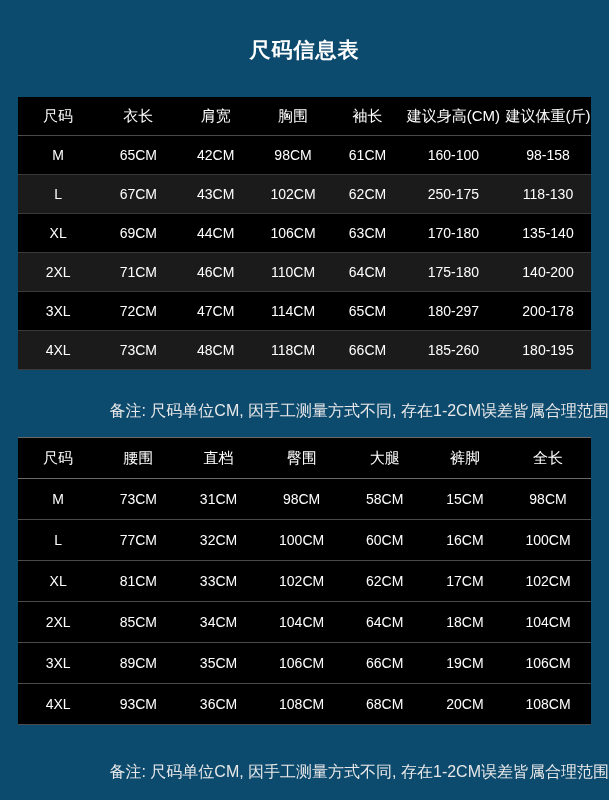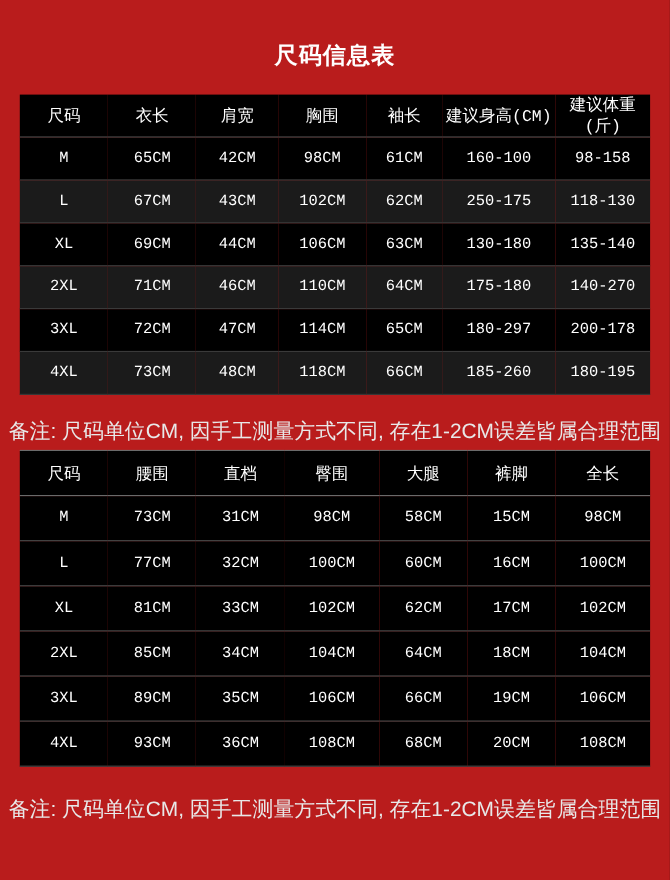--- a/index.html
+++ b/index.html
@@ -10,45 +10,44 @@
   body {
     width: 609px;
     height: 800px;
     overflow: hidden;
     font-family: "Liberation Sans", sans-serif;
     color: #ffffff;
   }
   .page {
     width: 609px;
     height: 800px;
-    background: #b91c1c;
+    background: #0c4a6e;
     box-sizing: border-box;
     position: relative;
   }
   .section-title {
     text-align: center;
     font-size: 21px;
     font-weight: bold;
     color: #ffffff;
     letter-spacing: 1px;
   }
   .title-top {
     padding-top: 36px;
     padding-bottom: 18px;
   }
   .title-mid {
     padding-top: 26px;
     padding-bottom: 16px;
   }
   table.size-table {
     width: 573px;
-    margin: 4px auto;
+    margin: 15px auto;
     border-collapse: collapse;
     table-layout: fixed;
-    font-family: Liberation Mono, monospace;
   }
   table.size-table td,
   table.size-table th {
     text-align: center;
     color: #ffffff;
     font-weight: normal;
     padding: 0;
   }
   
   .t1 th {
@@ -79,22 +78,22 @@
   .t2 td {
     height: 40px;
     font-size: 14px;
     background: #000000;
     border-bottom: 1px solid #4a4a4a;
   }
   .t2 tbody tr:last-child td {
     border-bottom: 1px solid #4a4a4a;
   }
   .note {
-    text-align: center;
-    font-size: 19px;
+    text-align: right;
+    font-size: 16px;
     color: #e8e8e8;
     padding-top: 14px;
   }
   .note-top { padding-top: 16px; }
   .note-bottom { padding-top: 22px; }
 </style>
 </head>
 <body>
 
 <div class="page">
@@ -131,31 +130,31 @@
         <td>62CM</td>
         <td>250-175</td>
         <td>118-130</td>
       </tr>
       <tr>
         <td>XL</td>
         <td>69CM</td>
         <td>44CM</td>
         <td>106CM</td>
         <td>63CM</td>
-        <td>130-180</td>
+        <td>170-180</td>
         <td>135-140</td>
       </tr>
       <tr class="alt">
         <td>2XL</td>
         <td>71CM</td>
         <td>46CM</td>
         <td>110CM</td>
         <td>64CM</td>
         <td>175-180</td>
-        <td>140-270</td>
+        <td>140-200</td>
       </tr>
       <tr>
         <td>3XL</td>
         <td>72CM</td>
         <td>47CM</td>
         <td>114CM</td>
         <td>65CM</td>
         <td>180-297</td>
         <td>200-178</td>
       </tr>

